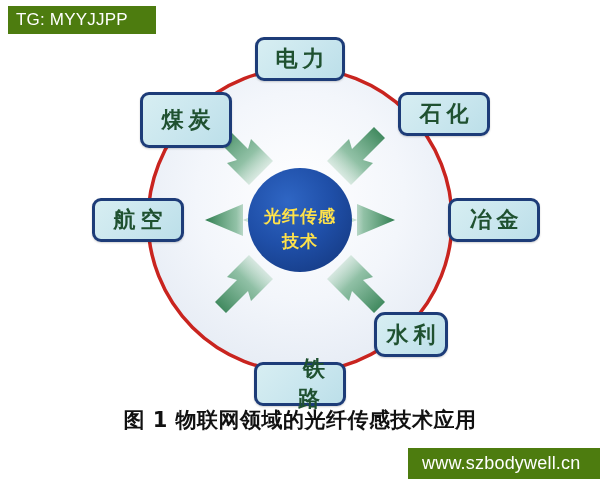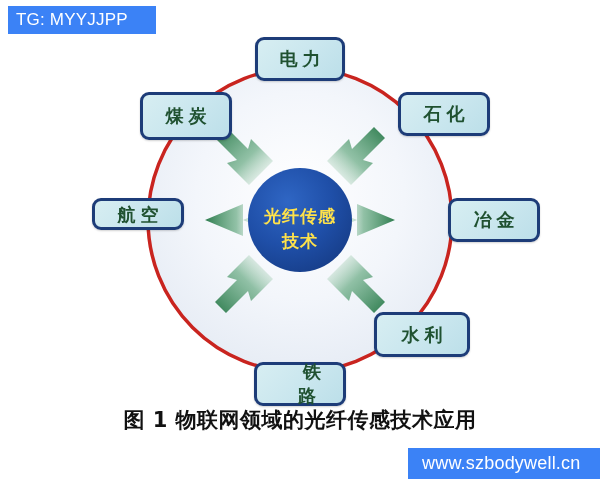--- a/index.html
+++ b/index.html
@@ -19,21 +19,21 @@
     position: absolute;
     left: 0; top: 0;
     width: 600px;
     height: 480px;
     background: #ffffff;
   }
 
   
   .watermark {
     position: absolute;
-    background: #3b82f6;
+    background: #4d7c0f;
     color: #ffffff;
     font-family: "Liberation Sans", sans-serif;
     display: flex;
     align-items: center;
     letter-spacing: 0.2px;
     text-align: center;
   }
   #wm-top {
     left: 8px;
     top: 6px;
@@ -70,21 +70,21 @@
     position: absolute;
     box-sizing: border-box;
     border: 3px solid #1d3c78;
     border-radius: 9px;
     background: linear-gradient(135deg, #d7eef2 0%, #c9e6ee 55%, #bcdfe9 100%);
     display: flex;
     align-items: center;
     justify-content: center;
     color: #1f5130;
     font-family: "DejaVu Sans", "Liberation Sans", sans-serif;
-    font-size: 18px;
+    font-size: 22px;
     font-weight: 700;
     letter-spacing: 5px;
     text-indent: 5px;
     box-shadow: 0 1px 2px rgba(0,0,0,0.18);
     z-index: 5;
   }
 
   
   #caption {
     position: absolute;
@@ -178,33 +178,33 @@
 
       <circle cx="300" cy="200" r="52" fill="url(#coreGrad)"></circle>
 
       <text id="center-line1" x="300" y="202" text-anchor="middle" font-family="DejaVu Sans, Liberation Sans, sans-serif" font-size="17" font-weight="700" fill="#ffe24a" letter-spacing="1">光纤传感</text>
       <text id="center-line2" x="300" y="227" text-anchor="middle" font-family="DejaVu Sans, Liberation Sans, sans-serif" font-size="17" font-weight="700" fill="#ffe24a" letter-spacing="1">技术</text>
     </svg>
 
     <div class="node" style="left: 255px; top: 17px; width: 90px; height: 44px;">
         <span>电力</span>
       </div>
-    <div class="node" style="left: 140px; top: 72px; width: 92px; height: 48px;">
+    <div class="node" style="left: 140px; top: 72px; width: 92px; height: 56px;">
         <span>煤炭</span>
       </div>
     <div class="node" style="left: 398px; top: 72px; width: 92px; height: 44px;">
         <span>石化</span>
       </div>
-    <div class="node" style="left: 92px; top: 178px; width: 92px; height: 32px; align-items: flex-end;">
+    <div class="node" style="left: 92px; top: 178px; width: 92px; height: 44px;">
         <span>航空</span>
       </div>
     <div class="node" style="left: 448px; top: 178px; width: 92px; height: 44px;">
         <span>冶金</span>
       </div>
-    <div class="node" style="left: 374px; top: 292px; width: 96px; height: 45px;">
+    <div class="node" style="left: 374px; top: 292px; width: 74px; height: 45px; border-radius: 11px;">
         <span>水利</span>
       </div>
     <div class="node" style="left: 254px; top: 342px; width: 92px; height: 44px; padding-left: 41px;">
         <span>铁路</span>
       </div>
   </div>
 
   <div id="caption">图 1 物联网领域的光纤传感技术应用</div>
 
   <div class="watermark" id="wm-bottom">www.szbodywell.cn</div>

